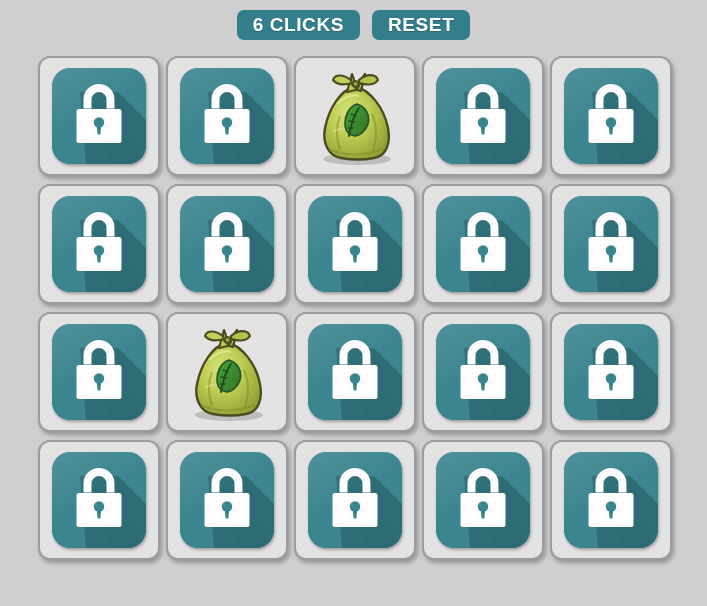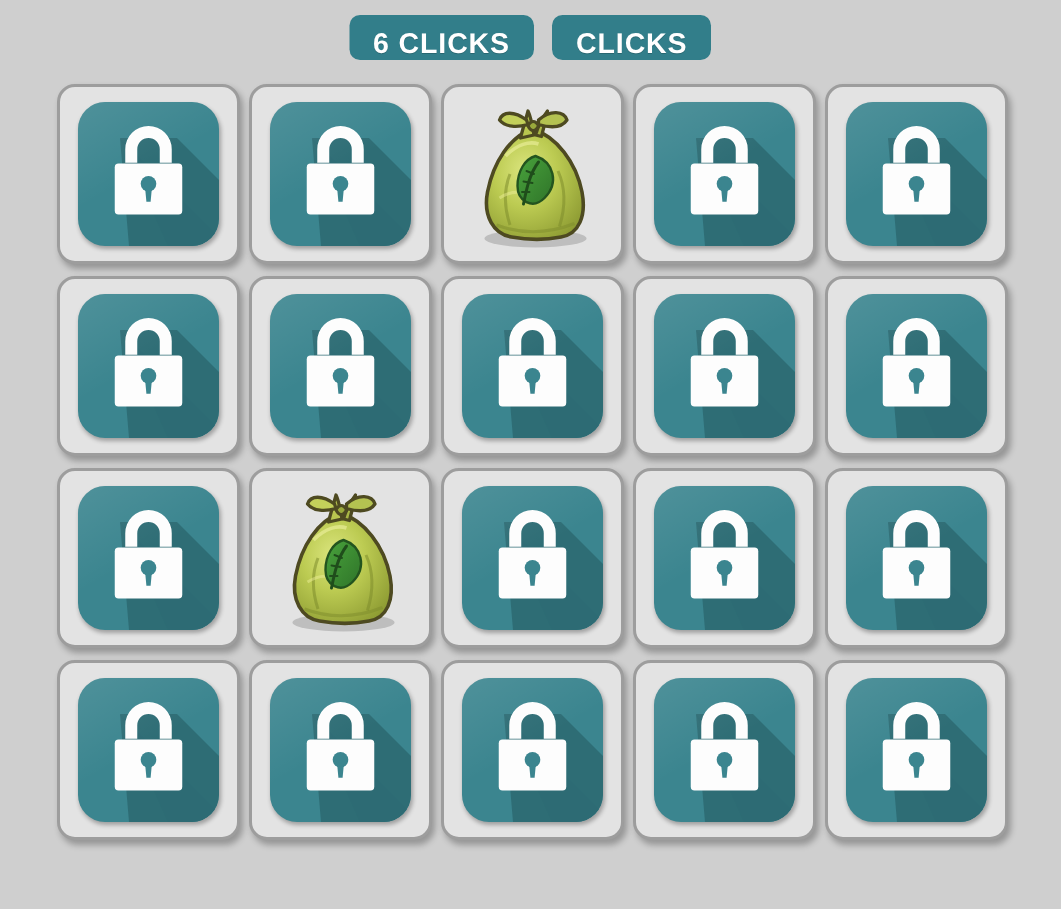--- a/index.html
+++ b/index.html
@@ -30,21 +30,21 @@
   }
   .pill {
     background: #327e8a;
     color: #ffffff;
     border: none;
     border-radius: 7px;
     font-family: "Liberation Sans", sans-serif;
     font-size: 19px;
     font-weight: bold;
     letter-spacing: 0.6px;
-    padding: 5px 16px;
+    padding: 0 16px;
     height: 30px;
     line-height: 30px;
     text-align: center;
     cursor: pointer;
     white-space: nowrap;
     box-sizing: border-box;
     text-shadow: 0 1px 0 rgba(0,0,0,0.18);
   }
 
   
@@ -106,21 +106,21 @@
     height: 104px;
     transform: translate(-50%, -50%);
   }
   .bagwrap svg { display: block; }
 </style>
 </head>
 <body>
 
 <div id="topbar">
   <button class="pill" id="clicks-btn">6 CLICKS</button>
-  <button class="pill" id="reset-btn">CLICKS</button>
+  <button class="pill" id="reset-btn">RESET</button>
 </div>
 
 <div id="board">
     <div class="card">
       <div class="tile">
   <svg width="94" height="96" viewBox="0 0 94 96">
     <defs>
       <clipPath id="tileclip">
               <rect x="0" y="0" width="94" height="96" rx="18" ry="18"></rect>
             </clipPath>

